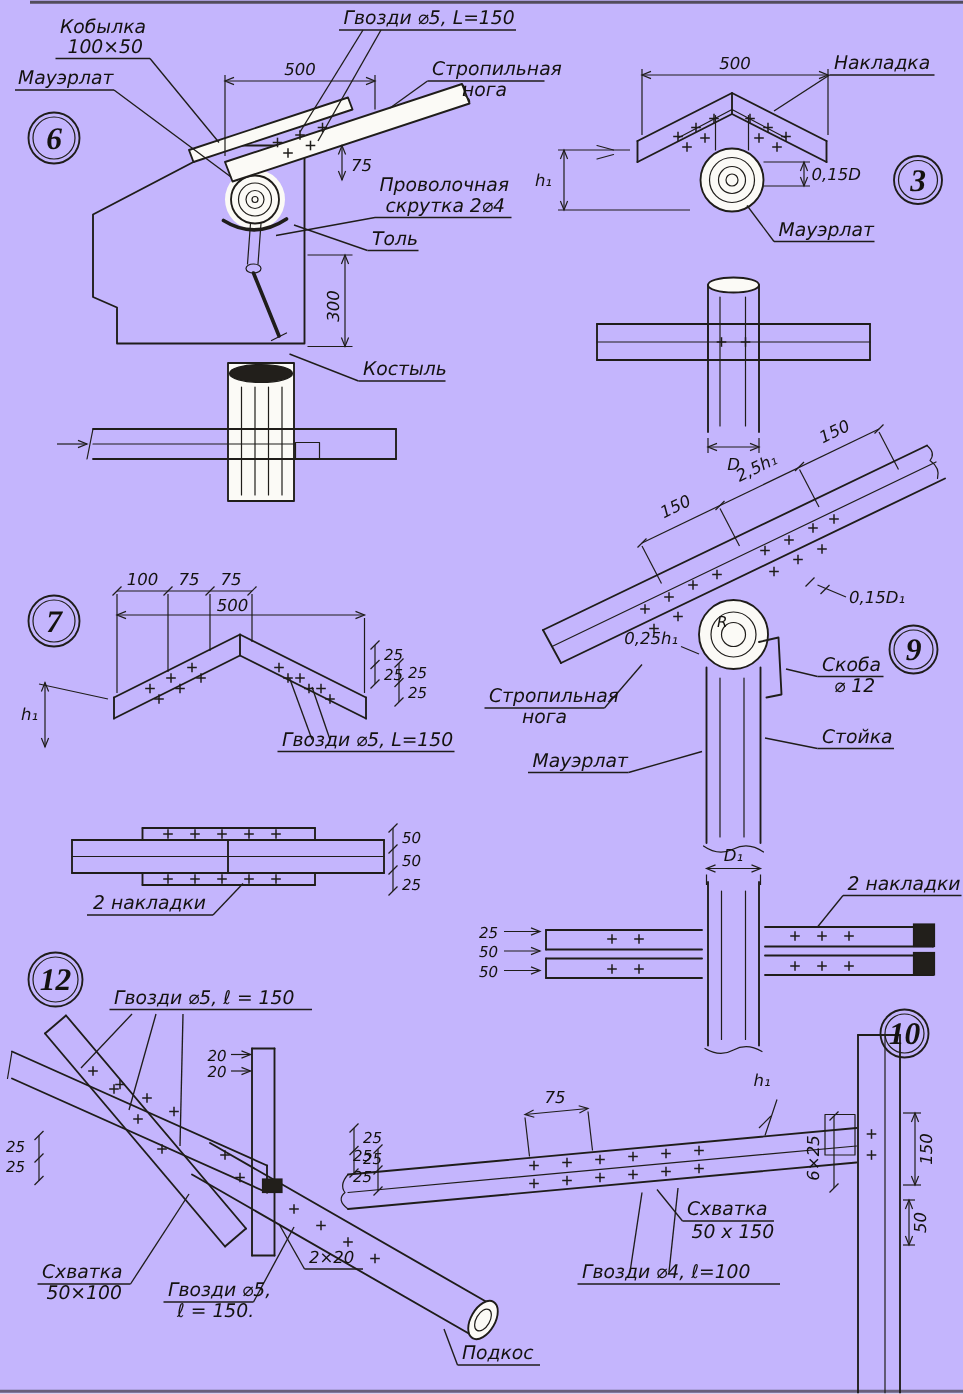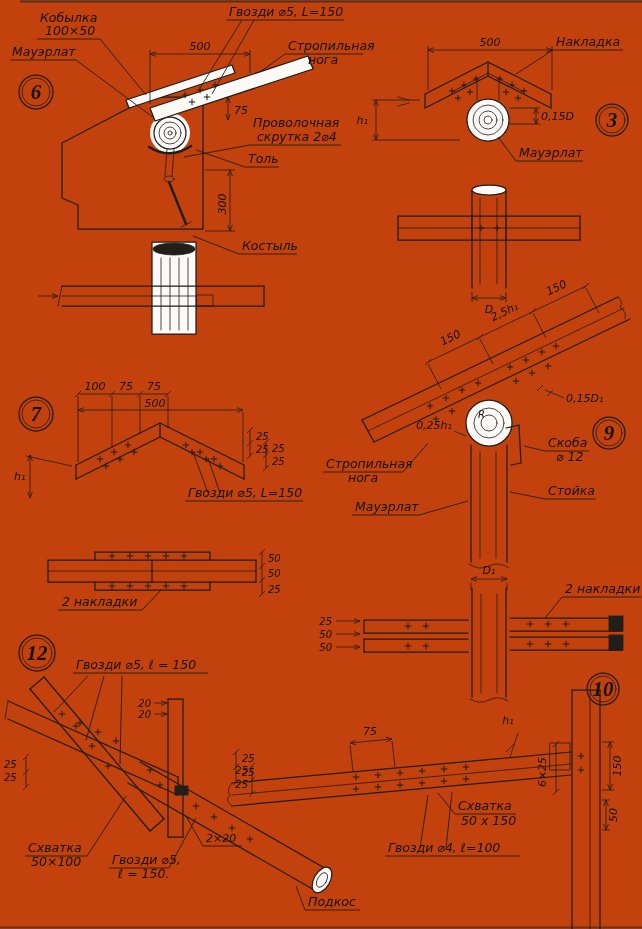--- a/index.html
+++ b/index.html
@@ -1,16 +1,16 @@
 <!DOCTYPE html>
 <html><head>
 <meta charset="utf-8">
 <style>
   html,body{margin:0;padding:0;background:#e9e7e1;}
-  .sheet{width:642px;height:929px;margin:0 auto;background:#c2410c;position:relative;overflow:hidden;}
+  .sheet{width:642px;height:929px;margin:0 auto;background:#c4b5fd;position:relative;overflow:hidden;}
   svg{display:block;}
   .ln{stroke:#1f1d1a;stroke-width:1.25;fill:none;stroke-linecap:round;stroke-linejoin:round;}
   .lnw{stroke:#1f1d1a;stroke-width:1.25;fill:#fbfaf6;stroke-linejoin:round;}
   .thin{stroke-width:0.8;}
   .thick{stroke-width:2.4;}
   .dim{stroke:#1f1d1a;stroke-width:0.8;fill:none;}
   .lead{stroke:#1f1d1a;stroke-width:0.9;fill:none;}
   .dark{fill:#221f1b;stroke:#1f1d1a;stroke-width:0.8;}
   text{font-family:"DejaVu Sans",sans-serif;font-style:italic;fill:#14120f;}
   .lbl{font-size:12.5px;}

